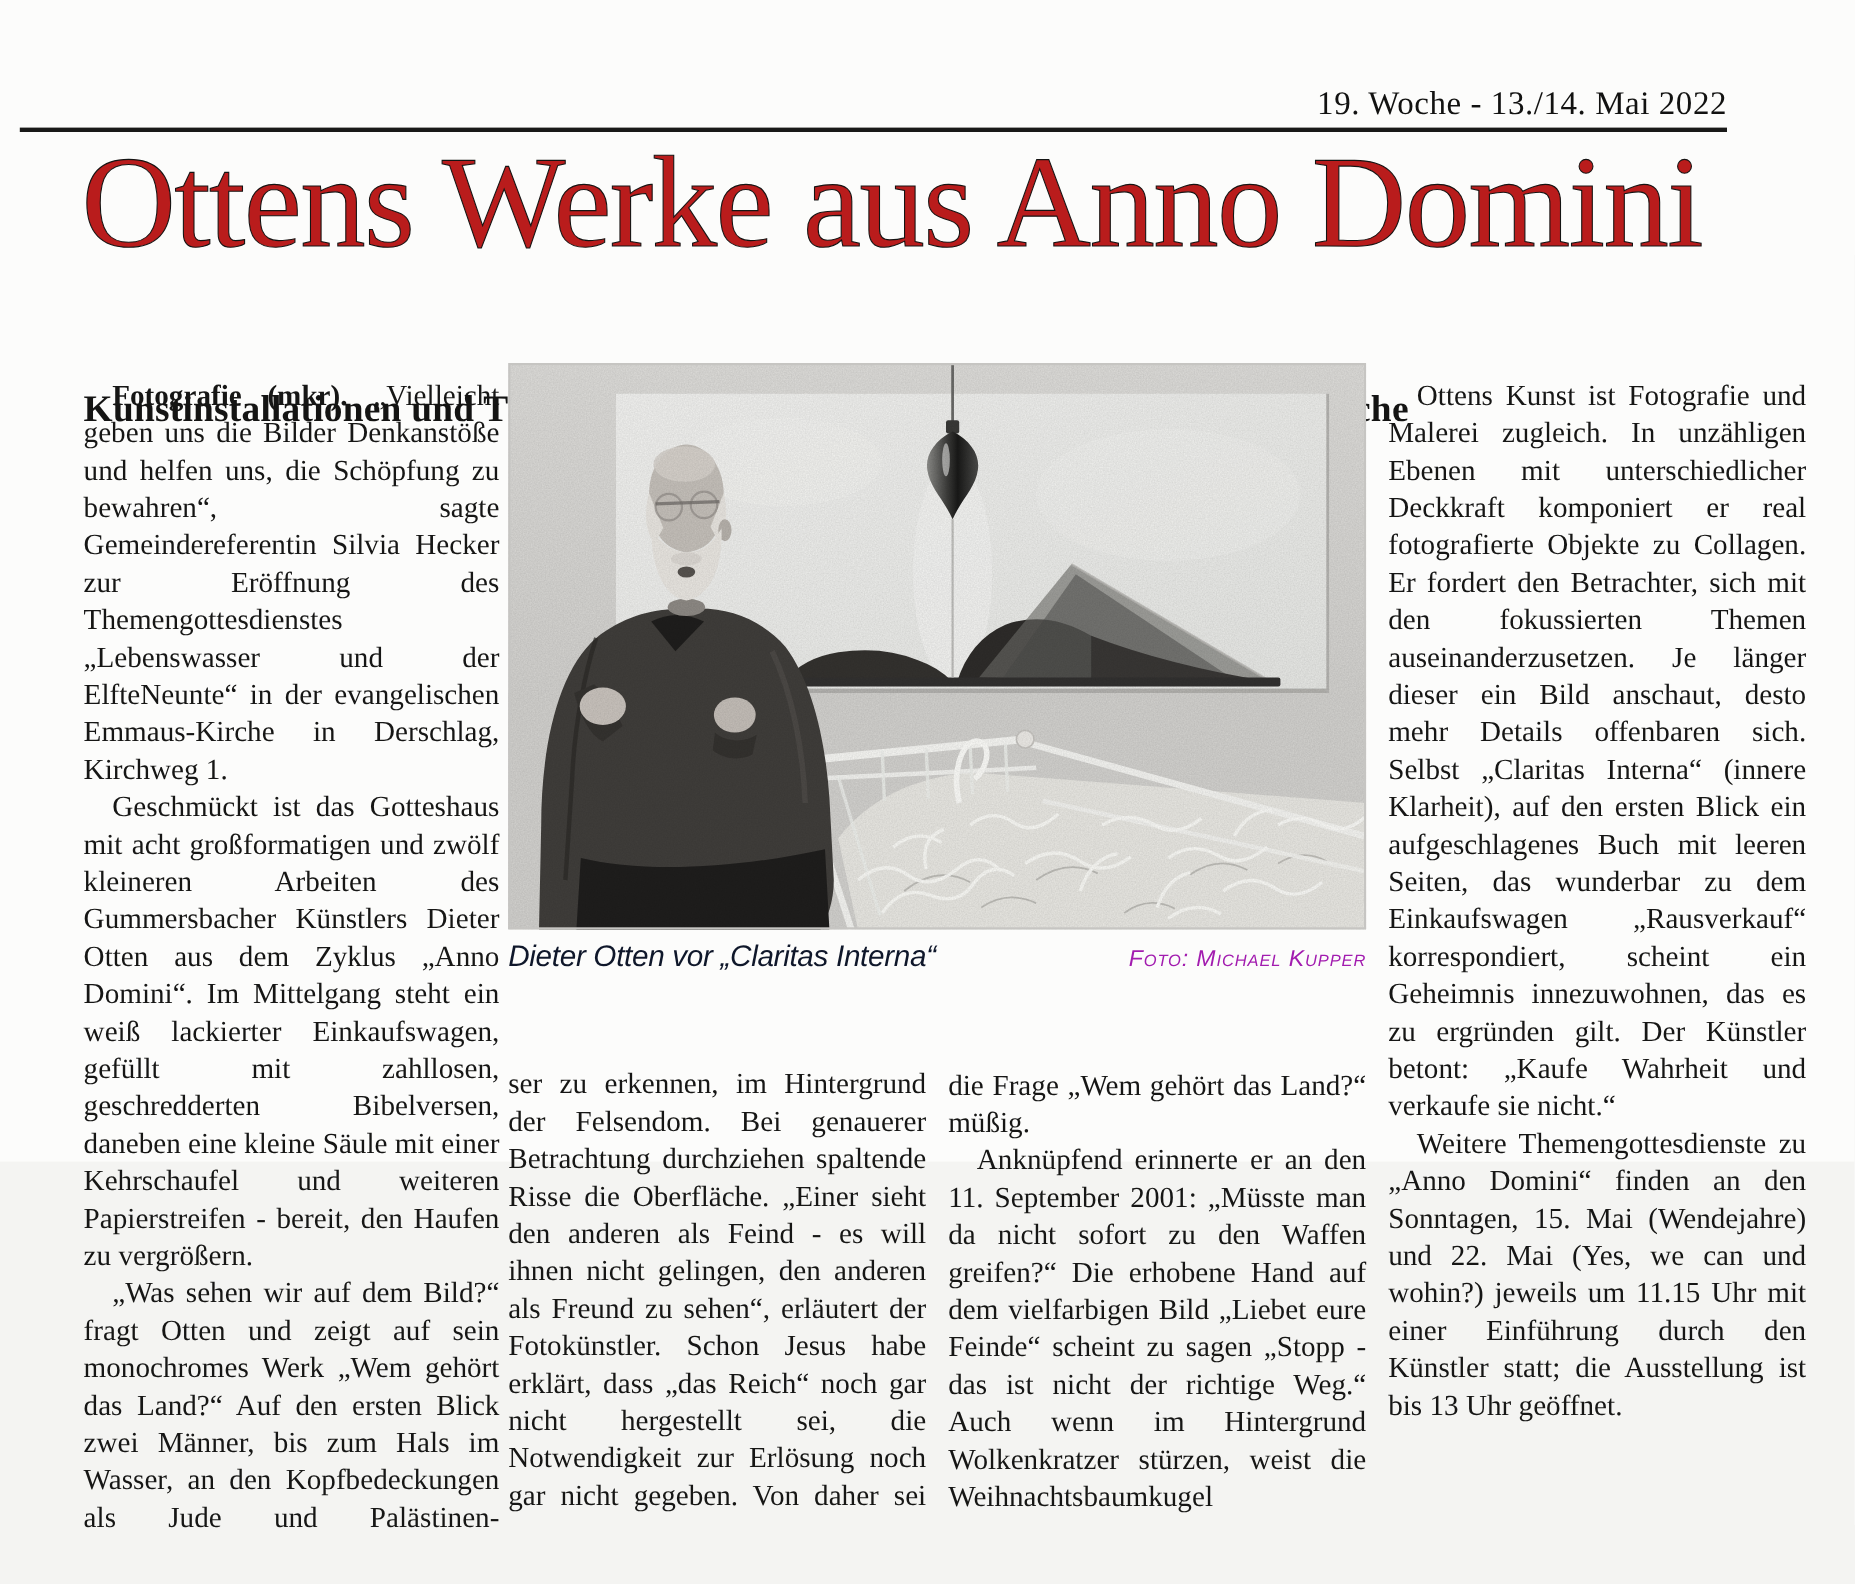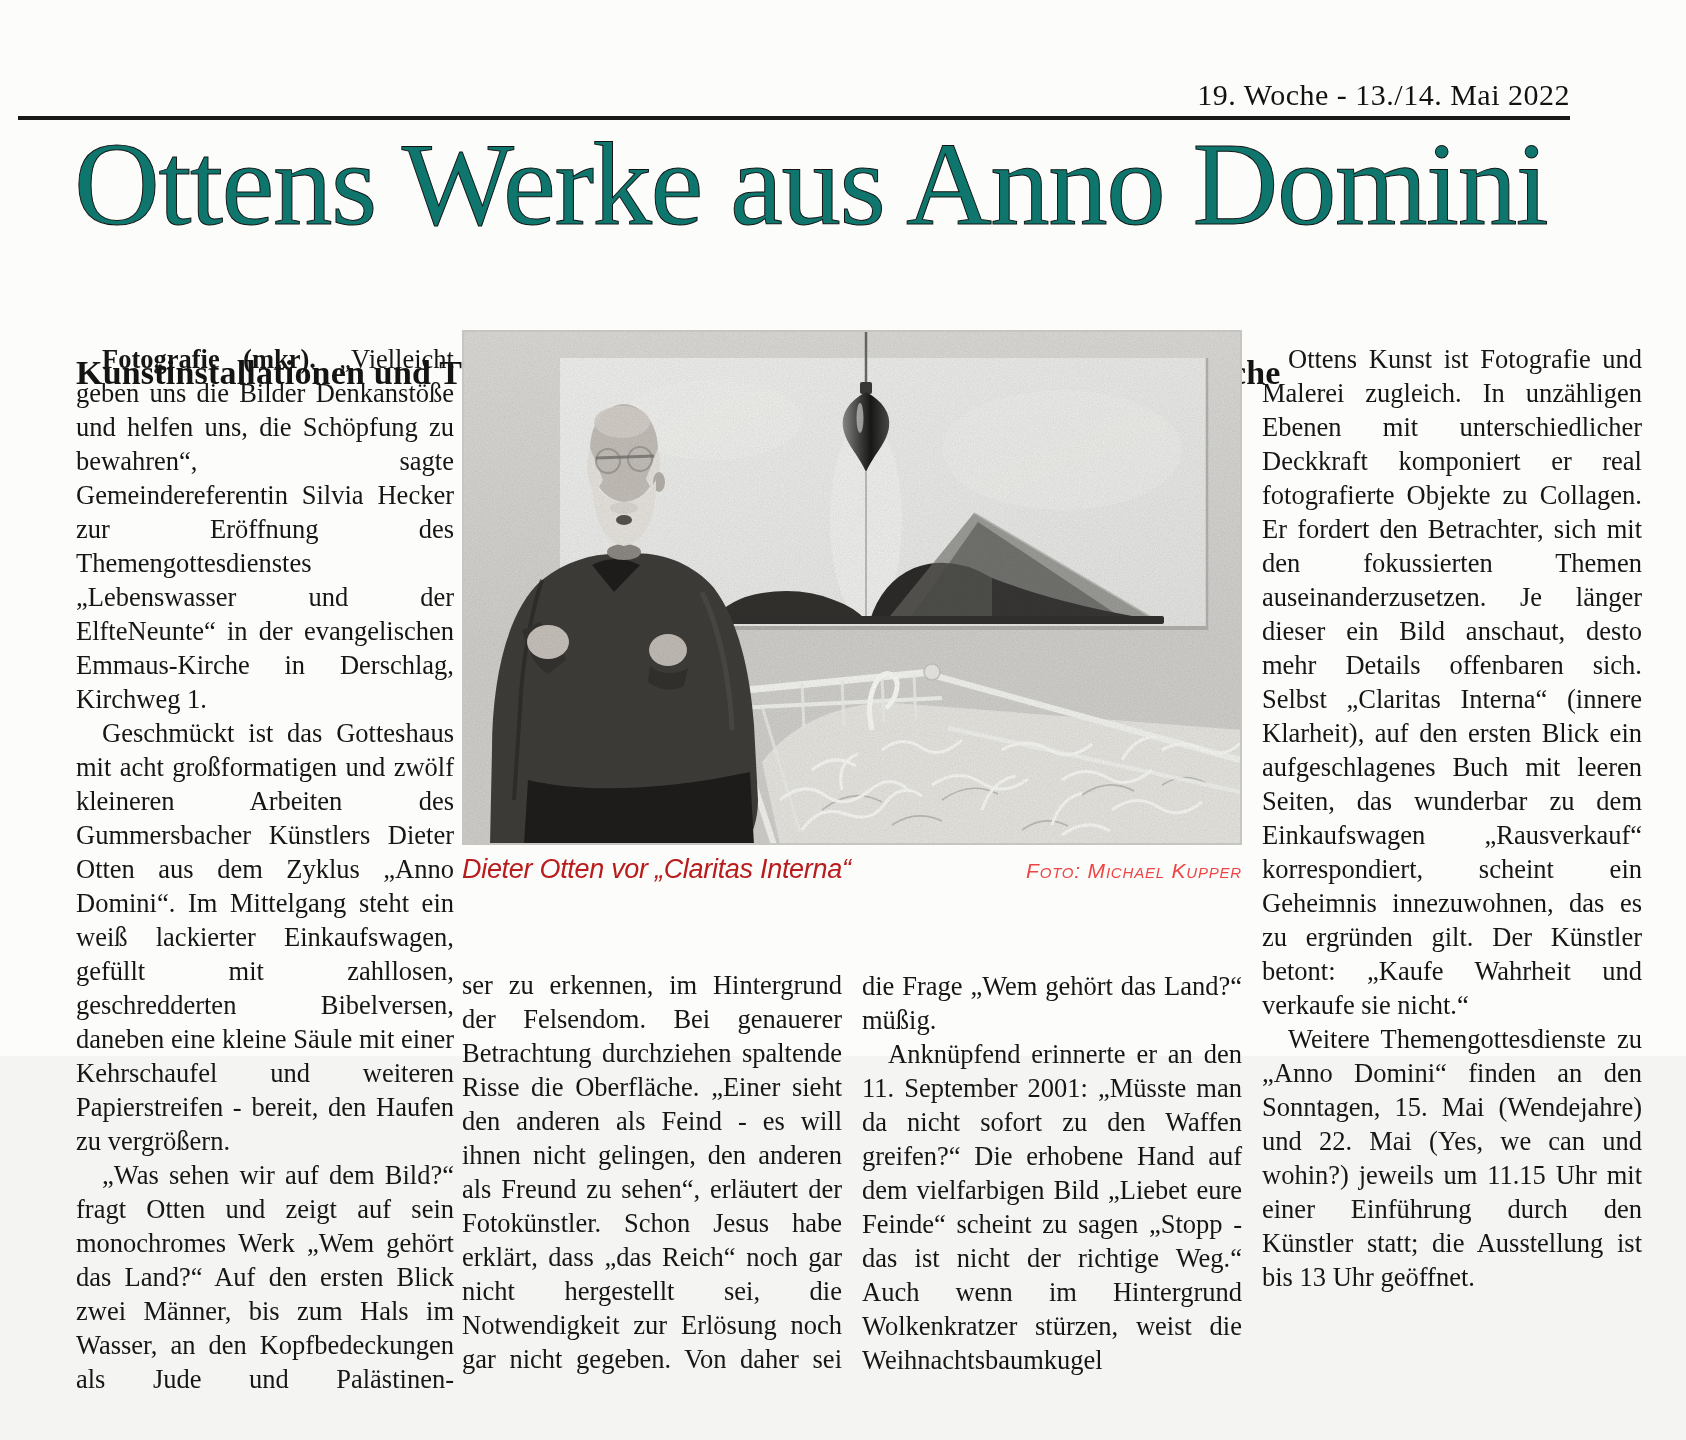--- a/index.html
+++ b/index.html
@@ -4,42 +4,42 @@
 <style>
   html,body{margin:0;padding:0;}
   body{width:1686px;height:1440px;overflow:hidden;background:#f4f4f2;}
   .page{position:relative;width:1686px;height:1056px;background:#fcfcfb;
         font-family:"Liberation Serif",serif;color:#161615;}
   
   .dateline{position:absolute;top:78px;right:116px;font-size:30px;letter-spacing:.5px;color:#121211;}
   .rule{position:absolute;left:18px;top:116px;width:1552px;height:3.5px;background:#191918;}
   
   .headline{position:absolute;left:74px;top:116px;margin:0;font-size:119px;font-weight:400;
-            letter-spacing:-1.5px;white-space:nowrap;color:#0f766e;-webkit-text-stroke:1px #141413;}
+            letter-spacing:-1.5px;white-space:nowrap;color:#b91c1c;-webkit-text-stroke:1px #141413;}
   .subheadline{position:absolute;left:76px;top:354px;margin:0;font-size:34px;font-weight:700;
                letter-spacing:.2px;color:#141413;}
   
   .col{position:absolute;width:380px;font-size:26.5px;line-height:34px;text-align:justify;color:#161615;}
   .col p{margin:0;text-indent:26px;}
   .col p.no-indent{text-indent:0;}
   .col p.flush{text-align-last:justify;}
   .leadin{font-weight:700;}
   .col1{left:76px;top:342px;width:378px;}
   .col2{left:462px;top:928px;margin-top:40px;}
   .col3{left:862px;top:928px;margin-top:41px;}
   .col4{left:1262px;top:342px;}
   
   figure{margin:0;padding:0;}
   .photo{position:absolute;left:462px;top:330px;width:780px;height:515px;}
   .photo svg{display:block;}
   .caption-row{position:absolute;left:462px;top:854px;width:780px;display:flex;
                justify-content:space-between;align-items:baseline;
                font-family:"Liberation Sans",sans-serif;}
-  .caption{font-style:italic;font-size:27px;letter-spacing:-.3px;color:#b91c1c;}
-  .credit{font-style:italic;font-size:21px;font-variant:small-caps;letter-spacing:.8px;color:#ef4444;}
+  .caption{font-style:italic;font-size:27px;letter-spacing:-.3px;color:#0f172a;}
+  .credit{font-style:italic;font-size:21px;font-variant:small-caps;letter-spacing:.8px;color:#a21caf;}
 </style>
 </head>
 <body>
 
 <div class="page">
 
   <div class="dateline">19. Woche - 13./14. Mai 2022</div>
   <div class="rule"></div>
 
   <h1 class="headline">Ottens Werke aus Anno Domini</h1>

